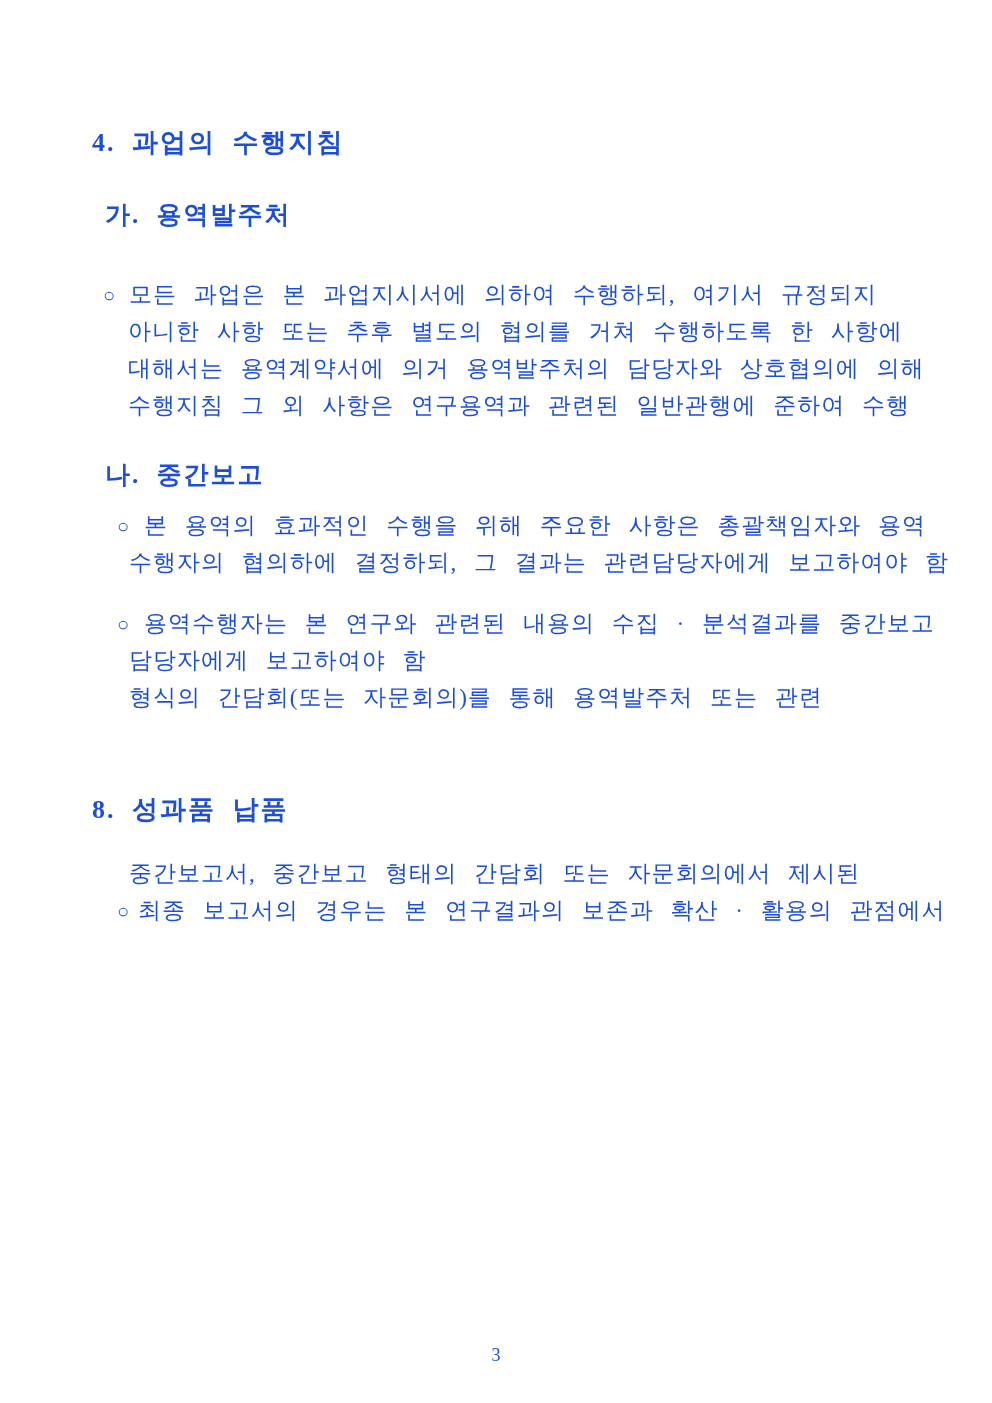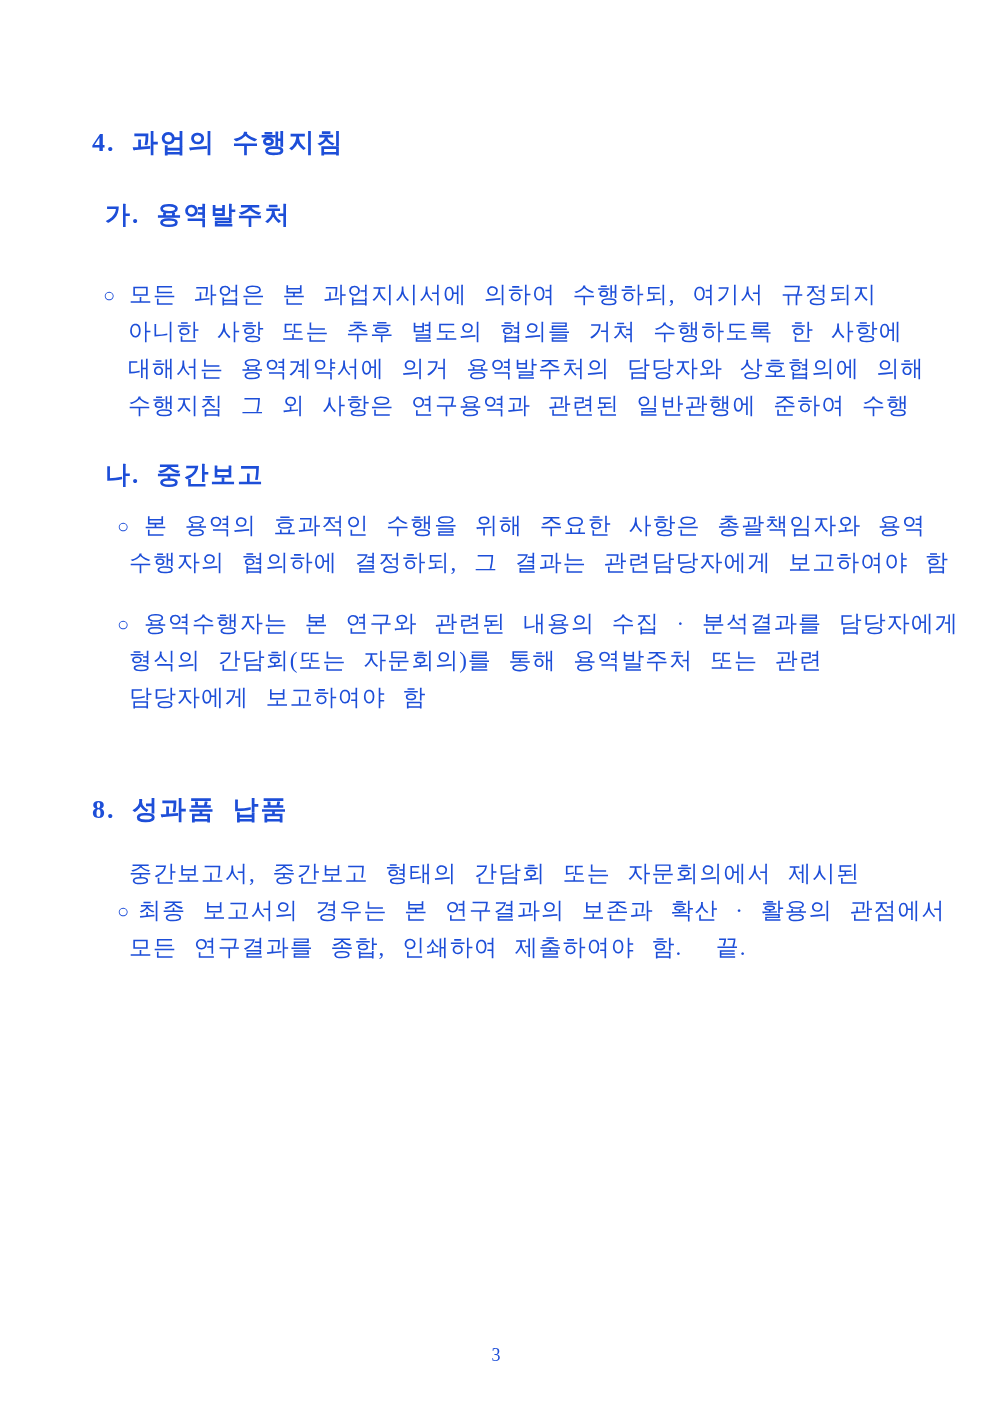--- a/index.html
+++ b/index.html
@@ -106,28 +106,27 @@
   </div>
 
   <div id="hna" class="h-sub">나. 중간보고</div>
 
   <div id="parana1" class="para">
     <div class="line ind-b-first"><span class="marker w-b">○</span><span>본 용역의 효과적인 수행을 위해 주요한 사항은 총괄책임자와 용역</span></div>
     <div class="line ind-b-cont">수행자의 협의하에 결정하되, 그 결과는 관련담당자에게 보고하여야 함</div>
   </div>
 
   <div id="parana2" class="para">
-    <div class="line ind-b-first"><span class="marker w-b">○</span><span>용역수행자는 본 연구와 관련된 내용의 수집 · 분석결과를 담당자에게</span></div>
+    <div class="line ind-b-first"><span class="marker w-b">○</span><span>용역수행자는 본 연구와 관련된 내용의 수집 · 분석결과를 중간보고</span></div>
+    <div class="line ind-b-cont">담당자에게 보고하여야 함</div>
     <div class="line ind-b-cont">형식의 간담회(또는 자문회의)를 통해 용역발주처 또는 관련</div>
-    <div class="line ind-b-cont">담당자에게 보고하여야 함</div>
   </div>
 
   <div id="h5" class="h-main">8. 성과품 납품</div>
 
   <div id="para5" class="para">
     <div class="line ind-c-cont">중간보고서, 중간보고 형태의 간담회 또는 자문회의에서 제시된</div>
     <div class="line ind-c-first"><span class="marker w-c">○</span><span>최종 보고서의 경우는 본 연구결과의 보존과 확산 · 활용의 관점에서</span></div>
-    <div class="line ind-c-cont">모든 연구결과를 종합, 인쇄하여 제출하여야 함.&nbsp;&nbsp;끝.</div>
   </div>
 
   <div class="page-num">3</div>
 
 </div>
 
 </body></html>

